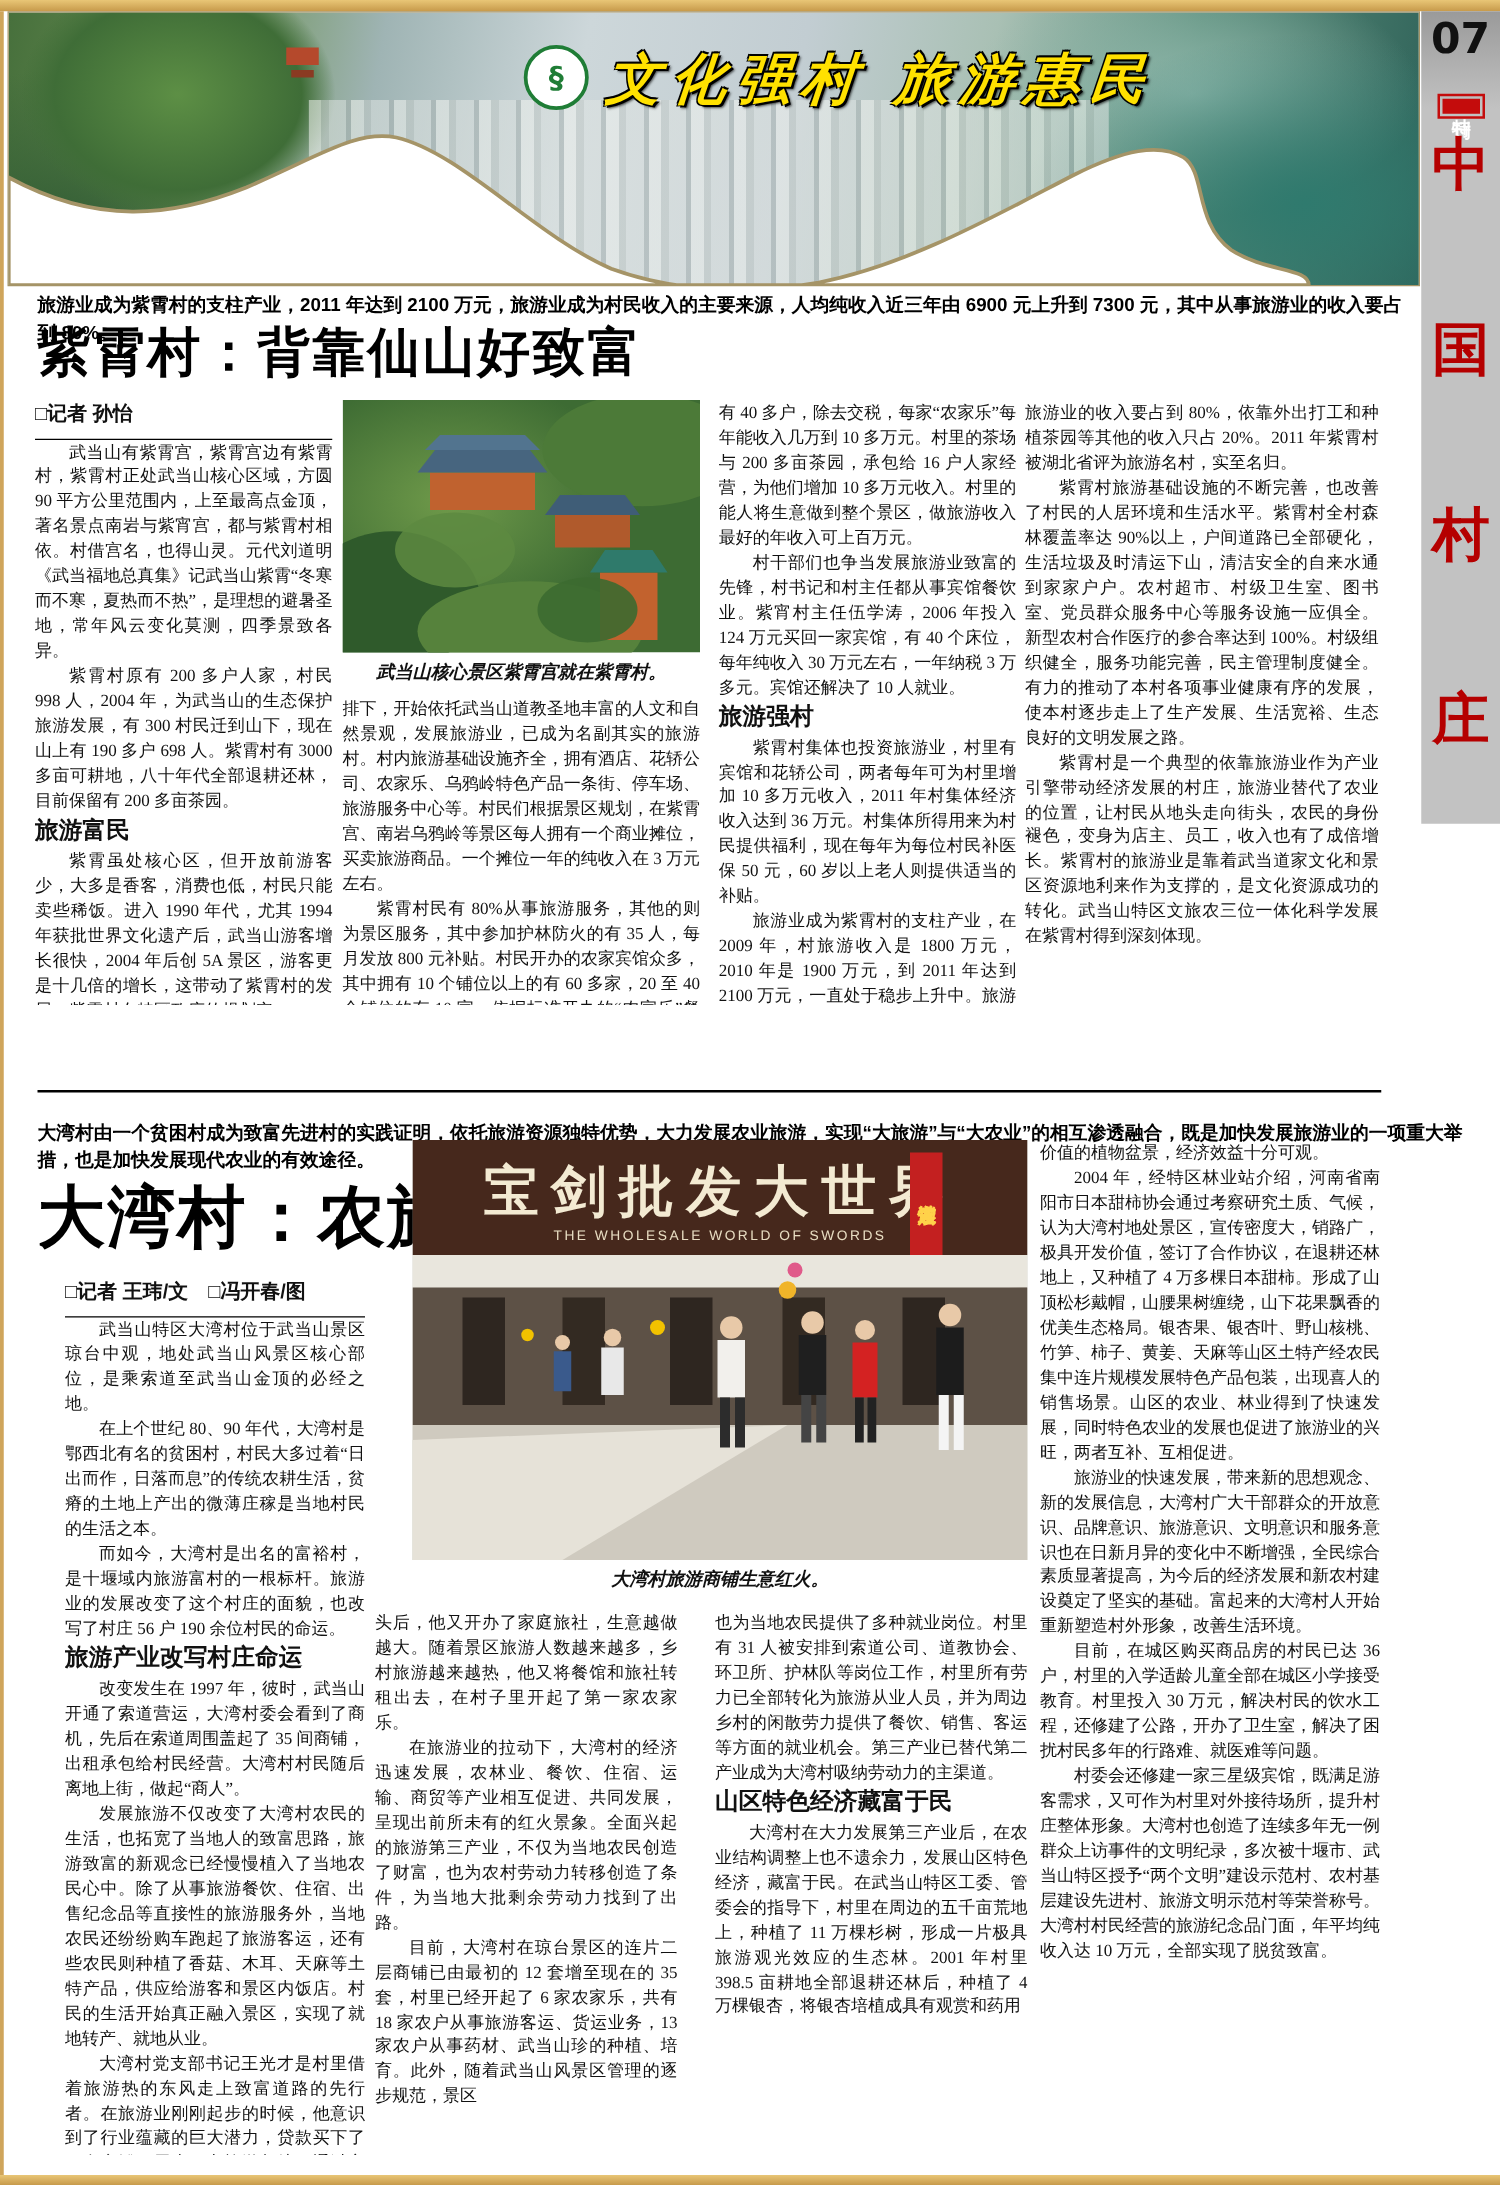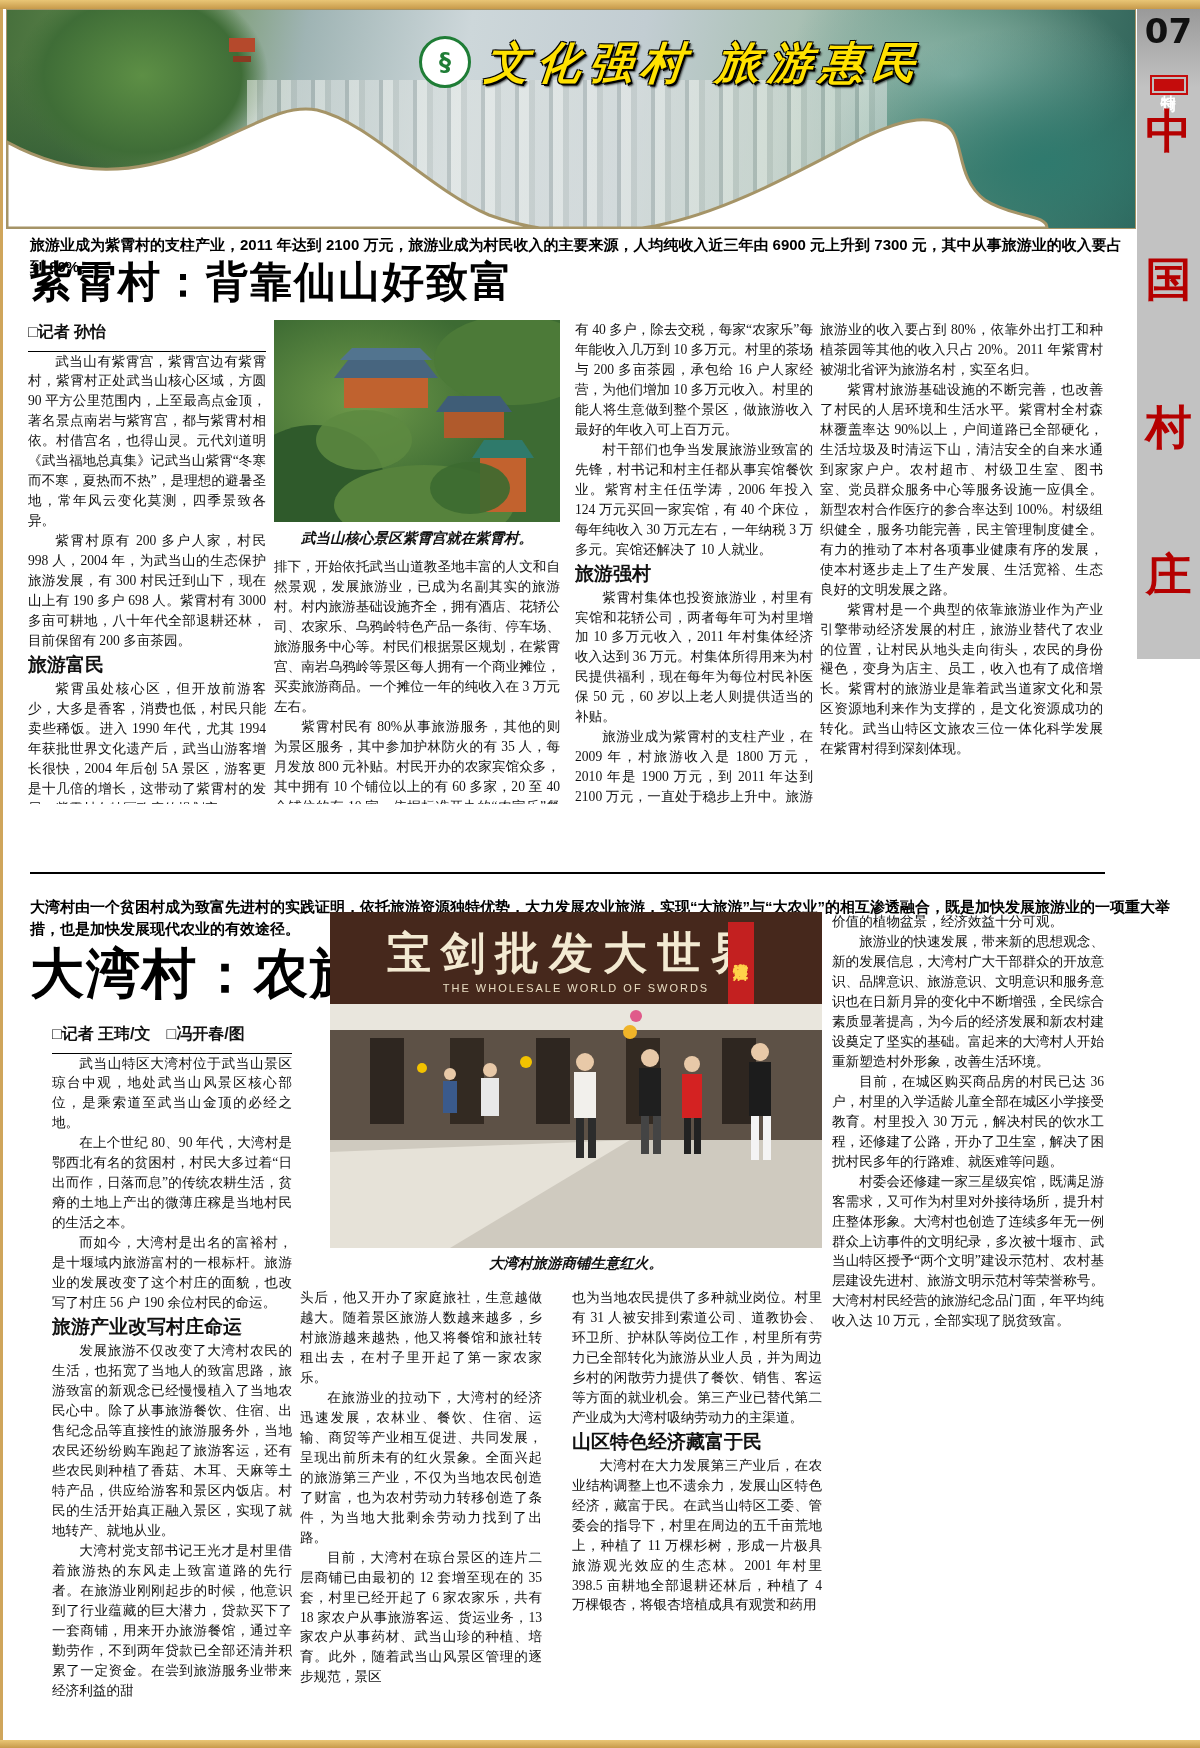--- a/index.html
+++ b/index.html
@@ -146,20 +146,21 @@
 
   <div class="lede" style="left:30px;top:896px;width:1150px;">大湾村由一个贫困村成为致富先进村的实践证明，依托旅游资源独特优势，大力发展农业旅游，实现“大旅游”与“大农业”的相互渗透融合，既是加快发展旅游业的一项重大举措，也是加快发展现代农业的有效途径。</div>
   <div class="headline" style="left:30px;top:938px;font-size:54px;">大湾村：农旅交响曲</div>
 
   <div class="col" style="left:28px;top:1022px;width:240px;height:702px;margin-left:24px;">
     <p class="byline">□记者 王玮/文　□冯开春/图</p>
     <p>武当山特区大湾村位于武当山景区琼台中观，地处武当山风景区核心部位，是乘索道至武当山金顶的必经之地。</p>
     <p>在上个世纪 80、90 年代，大湾村是鄂西北有名的贫困村，村民大多过着“日出而作，日落而息”的传统农耕生活，贫瘠的土地上产出的微薄庄稼是当地村民的生活之本。</p>
     <p>而如今，大湾村是出名的富裕村，是十堰域内旅游富村的一根标杆。旅游业的发展改变了这个村庄的面貌，也改写了村庄 56 户 190 余位村民的命运。</p>
     <p class="subhead">旅游产业改写村庄命运</p>
+    <p>改变发生在 1997 年，彼时，武当山开通了索道营运，大湾村委会看到了商机，先后在索道周围盖起了 35 间商铺，出租承包给村民经营。大湾村村民随后离地上街，做起“商人”。</p>
     <p>发展旅游不仅改变了大湾村农民的生活，也拓宽了当地人的致富思路，旅游致富的新观念已经慢慢植入了当地农民心中。除了从事旅游餐饮、住宿、出售纪念品等直接性的旅游服务外，当地农民还纷纷购车跑起了旅游客运，还有些农民则种植了香菇、木耳、天麻等土特产品，供应给游客和景区内饭店。村民的生活开始真正融入景区，实现了就地转产、就地从业。</p>
     <p>大湾村党支部书记王光才是村里借着旅游热的东风走上致富道路的先行者。在旅游业刚刚起步的时候，他意识到了行业蕴藏的巨大潜力，贷款买下了一套商铺，用来开办旅游餐馆，通过辛勤劳作，不到两年贷款已全部还清并积累了一定资金。在尝到旅游服务业带来经济利益的甜</p>
   </div>
 
   <div style="position:absolute;left:330px;top:912px;width:492px;">
     <svg class="photo" width="492" height="336" viewBox="0 0 492 336">
       <rect width="492" height="336" fill="#b9b2a6"></rect>
       <rect x="0" y="0" width="492" height="92" fill="#46281c"></rect>
       <text x="246" y="56" text-anchor="middle" fill="#f3ead2" font-size="44" font-weight="bold" font-family="Liberation Sans, sans-serif" letter-spacing="10">宝剑批发大世界</text>
       <text x="246" y="80" text-anchor="middle" fill="#e8ddc2" font-size="11" font-family="Liberation Sans, sans-serif" letter-spacing="2">THE WHOLESALE WORLD OF SWORDS</text>
@@ -210,17 +211,18 @@
   </div>
 
   <div class="col" style="left:572px;top:1288px;width:250px;height:436px;">
     <p class="cont">也为当地农民提供了多种就业岗位。村里有 31 人被安排到索道公司、道教协会、环卫所、护林队等岗位工作，村里所有劳力已全部转化为旅游从业人员，并为周边乡村的闲散劳力提供了餐饮、销售、客运等方面的就业机会。第三产业已替代第二产业成为大湾村吸纳劳动力的主渠道。</p>
     <p class="subhead">山区特色经济藏富于民</p>
     <p>大湾村在大力发展第三产业后，在农业结构调整上也不遗余力，发展山区特色经济，藏富于民。在武当山特区工委、管委会的指导下，村里在周边的五千亩荒地上，种植了 11 万棵杉树，形成一片极具旅游观光效应的生态林。2001 年村里 398.5 亩耕地全部退耕还林后，种植了 4 万棵银杏，将银杏培植成具有观赏和药用</p>
   </div>
 
   <div class="col" style="left:832px;top:912px;width:272px;height:812px;">
     <p class="cont">价值的植物盆景，经济效益十分可观。</p>
+    <p>2004 年，经特区林业站介绍，河南省南阳市日本甜柿协会通过考察研究土质、气候，认为大湾村地处景区，宣传密度大，销路广，极具开发价值，签订了合作协议，在退耕还林地上，又种植了 4 万多棵日本甜柿。形成了山顶松杉戴帽，山腰果树缠绕，山下花果飘香的优美生态格局。银杏果、银杏叶、野山核桃、竹笋、柿子、黄姜、天麻等山区土特产经农民集中连片规模发展特色产品包装，出现喜人的销售场景。山区的农业、林业得到了快速发展，同时特色农业的发展也促进了旅游业的兴旺，两者互补、互相促进。</p>
     <p>旅游业的快速发展，带来新的思想观念、新的发展信息，大湾村广大干部群众的开放意识、品牌意识、旅游意识、文明意识和服务意识也在日新月异的变化中不断增强，全民综合素质显著提高，为今后的经济发展和新农村建设奠定了坚实的基础。富起来的大湾村人开始重新塑造村外形象，改善生活环境。</p>
     <p>目前，在城区购买商品房的村民已达 36 户，村里的入学适龄儿童全部在城区小学接受教育。村里投入 30 万元，解决村民的饮水工程，还修建了公路，开办了卫生室，解决了困扰村民多年的行路难、就医难等问题。</p>
     <p>村委会还修建一家三星级宾馆，既满足游客需求，又可作为村里对外接待场所，提升村庄整体形象。大湾村也创造了连续多年无一例群众上访事件的文明纪录，多次被十堰市、武当山特区授予“两个文明”建设示范村、农村基层建设先进村、旅游文明示范村等荣誉称号。大湾村村民经营的旅游纪念品门面，年平均纯收入达 10 万元，全部实现了脱贫致富。</p>
   </div>
 </div>
 
 </body></html>

